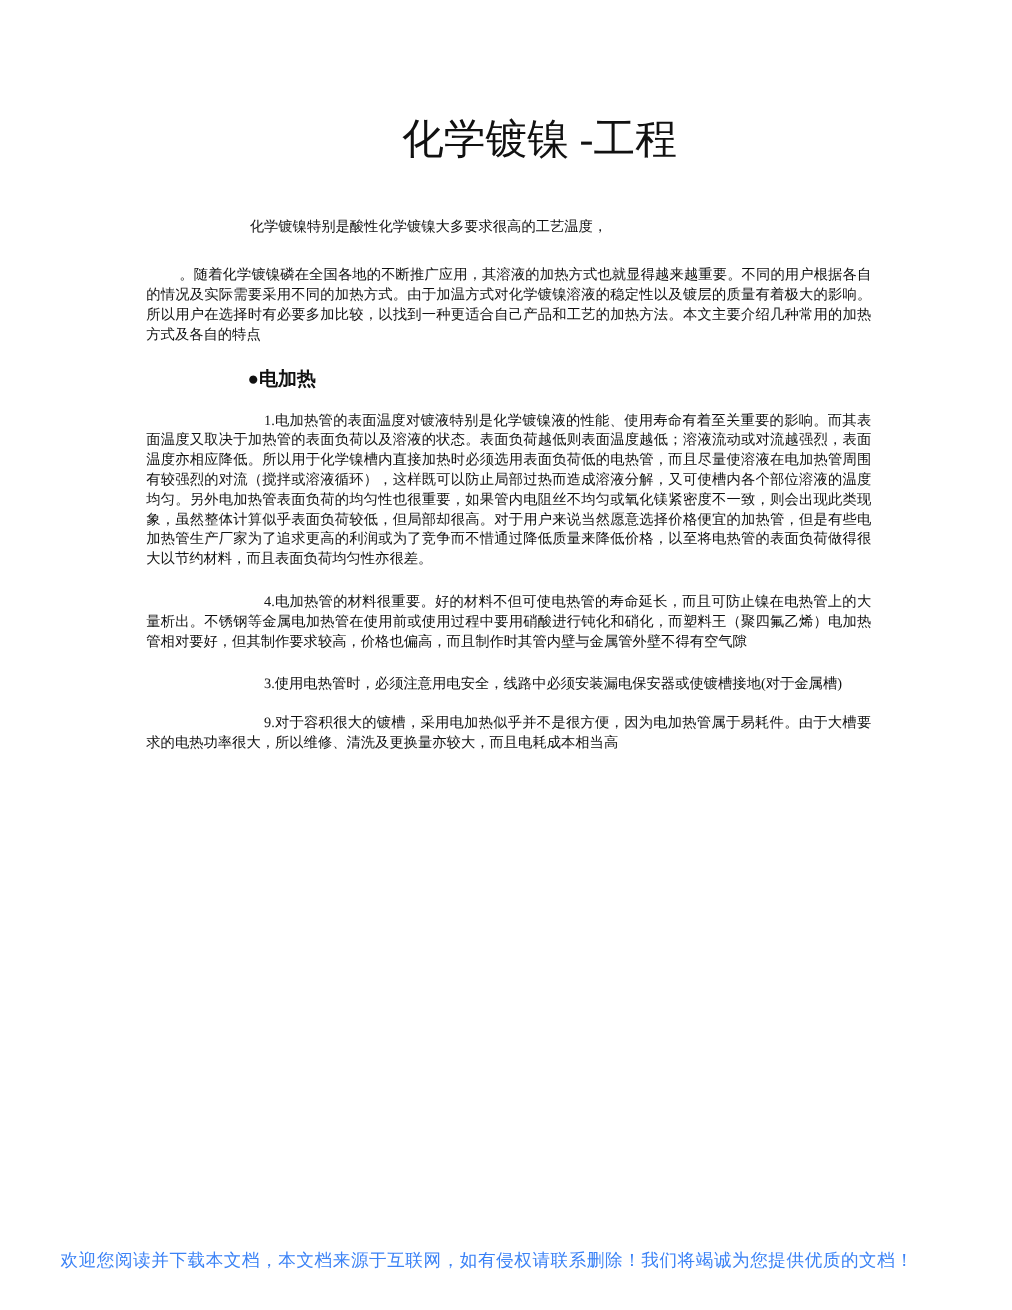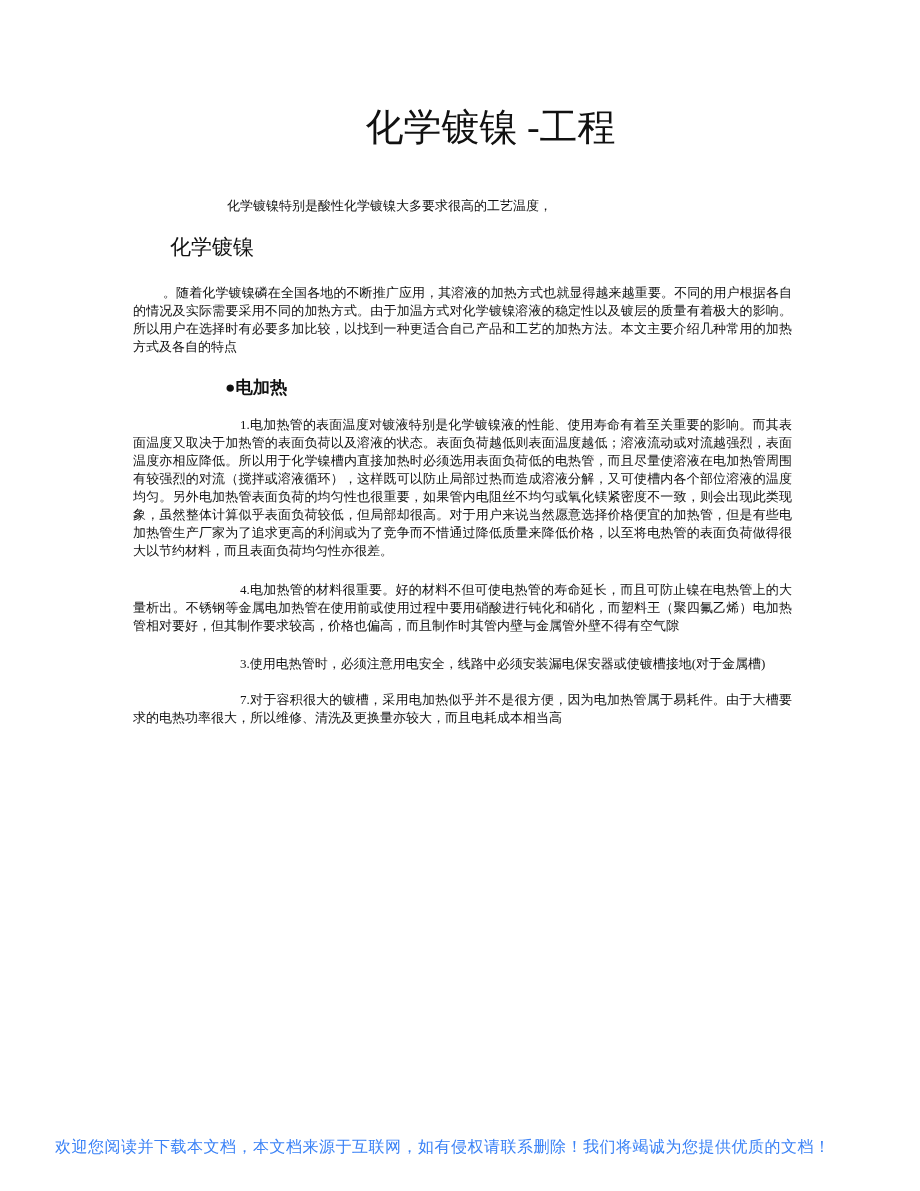--- a/index.html
+++ b/index.html
@@ -80,31 +80,30 @@
 </head>
 <body>
 
 <div class="page">
   <div class="content">
 
     <h1 class="title">化学镀镍 -工程</h1>
 
     <p class="lead">化学镀镍特别是酸性化学镀镍大多要求很高的工艺温度，</p>
 
-    <h2 class="subheading">化学镀镍</h2>
 
     <p class="para para-intro">。随着化学镀镍磷在全国各地的不断推广应用，其溶液的加热方式也就显得越来越重要。不同的用户根据各自的情况及实际需要采用不同的加热方式。由于加温方式对化学镀镍溶液的稳定性以及镀层的质量有着极大的影响。所以用户在选择时有必要多加比较，以找到一种更适合自己产品和工艺的加热方法。本文主要介绍几种常用的加热方式及各自的特点</p>
 
     <p class="bullet-heading">●电加热</p>
 
 
     <p class="para para-num1">1.电加热管的表面温度对镀液特别是化学镀镍液的性能、使用寿命有着至关重要的影响。而其表面温度又取决于加热管的表面负荷以及溶液的状态。表面负荷越低则表面温度越低；溶液流动或对流越强烈，表面温度亦相应降低。所以用于化学镍槽内直接加热时必须选用表面负荷低的电热管，而且尽量使溶液在电加热管周围有较强烈的对流（搅拌或溶液循环），这样既可以防止局部过热而造成溶液分解，又可使槽内各个部位溶液的温度均匀。另外电加热管表面负荷的均匀性也很重要，如果管内电阻丝不均匀或氧化镁紧密度不一致，则会出现此类现象，虽然整体计算似乎表面负荷较低，但局部却很高。对于用户来说当然愿意选择价格便宜的加热管，但是有些电加热管生产厂家为了追求更高的利润或为了竞争而不惜通过降低质量来降低价格，以至将电热管的表面负荷做得很大以节约材料，而且表面负荷均匀性亦很差。</p>
 
     <p class="para para-num2">4.电加热管的材料很重要。好的材料不但可使电热管的寿命延长，而且可防止镍在电热管上的大量析出。不锈钢等金属电加热管在使用前或使用过程中要用硝酸进行钝化和硝化，而塑料王（聚四氟乙烯）电加热管相对要好，但其制作要求较高，价格也偏高，而且制作时其管内壁与金属管外壁不得有空气隙</p>
 
     <p class="para para-num3">3.使用电热管时，必须注意用电安全，线路中必须安装漏电保安器或使镀槽接地(对于金属槽)</p>
 
-    <p class="para para-num4">7.对于容积很大的镀槽，采用电加热似乎并不是很方便，因为电加热管属于易耗件。由于大槽要求的电热功率很大，所以维修、清洗及更换量亦较大，而且电耗成本相当高</p>
+    <p class="para para-num4">9.对于容积很大的镀槽，采用电加热似乎并不是很方便，因为电加热管属于易耗件。由于大槽要求的电热功率很大，所以维修、清洗及更换量亦较大，而且电耗成本相当高</p>
 
   </div>
 
   <div class="footer">欢迎您阅读并下载本文档，本文档来源于互联网，如有侵权请联系删除！我们将竭诚为您提供优质的文档！</div>
 </div>
 
 </body></html>

